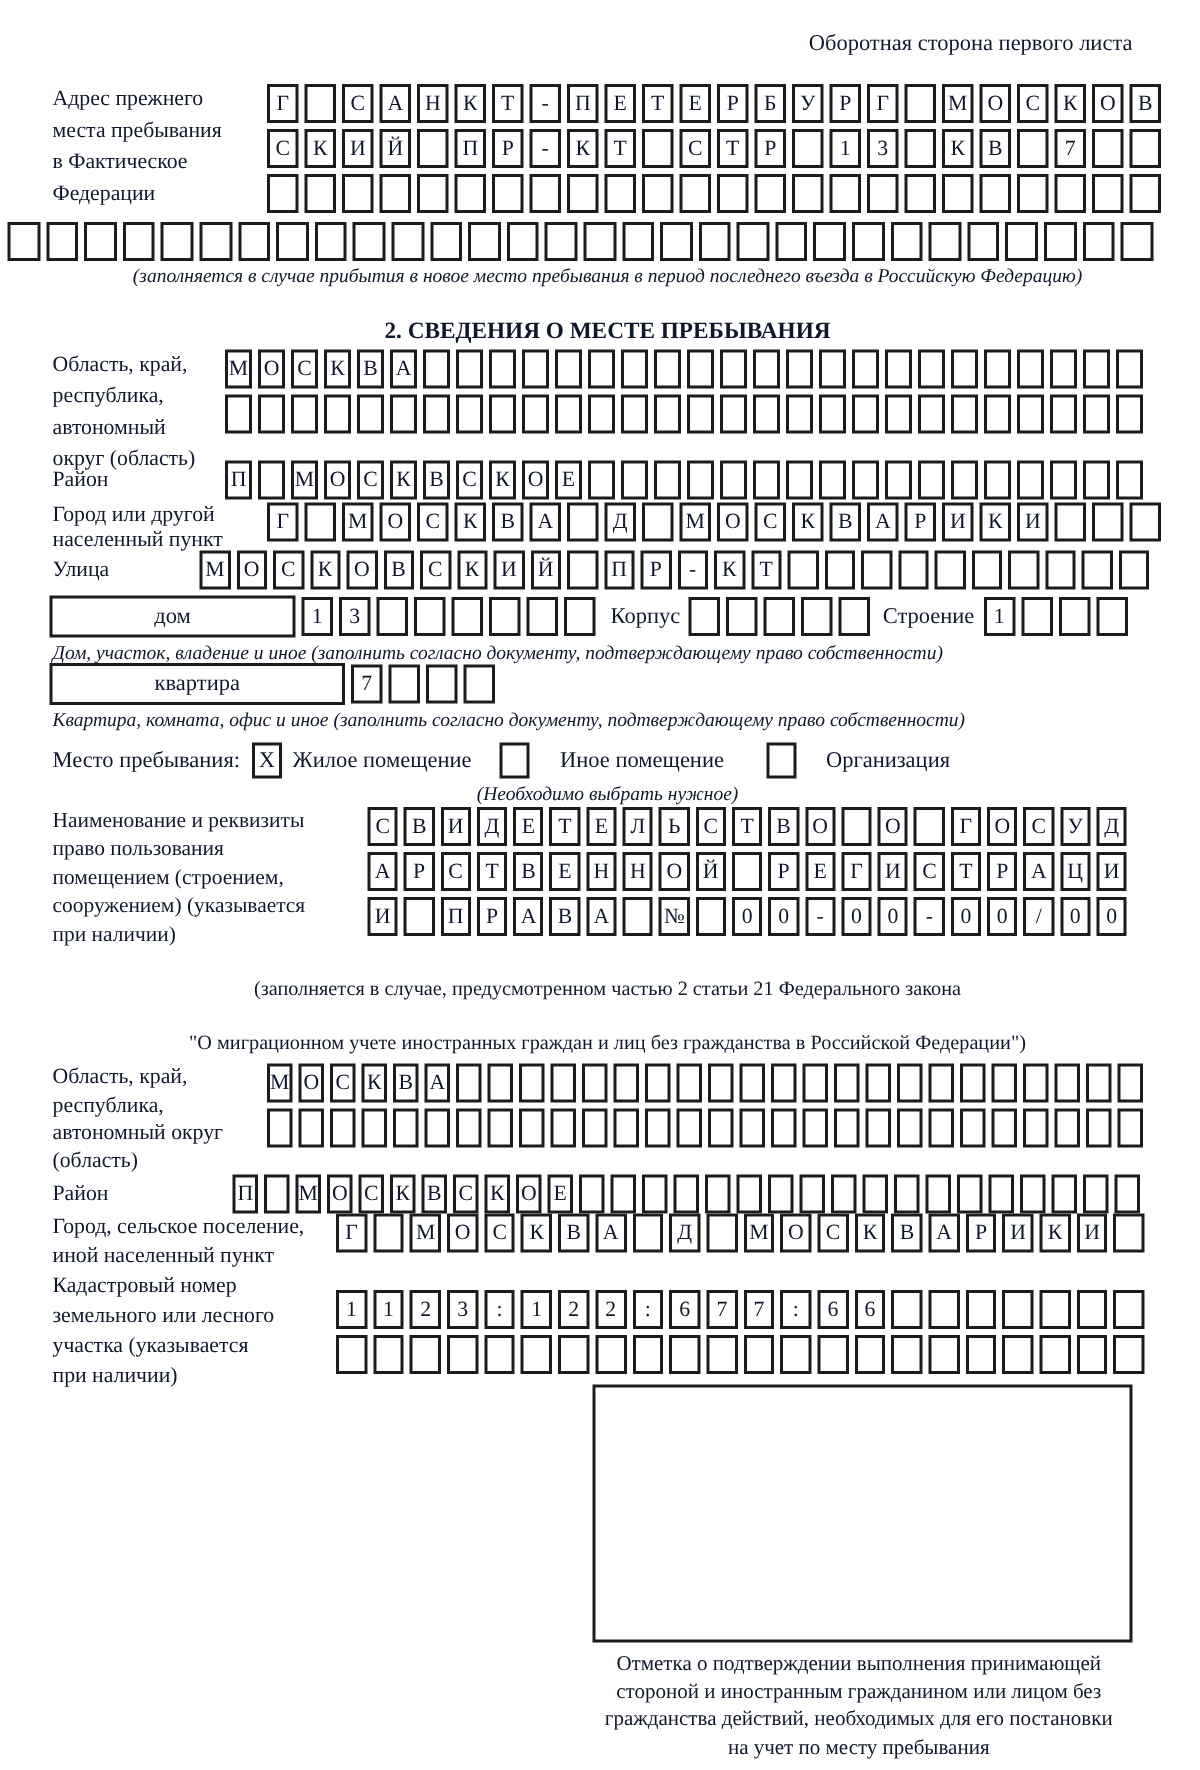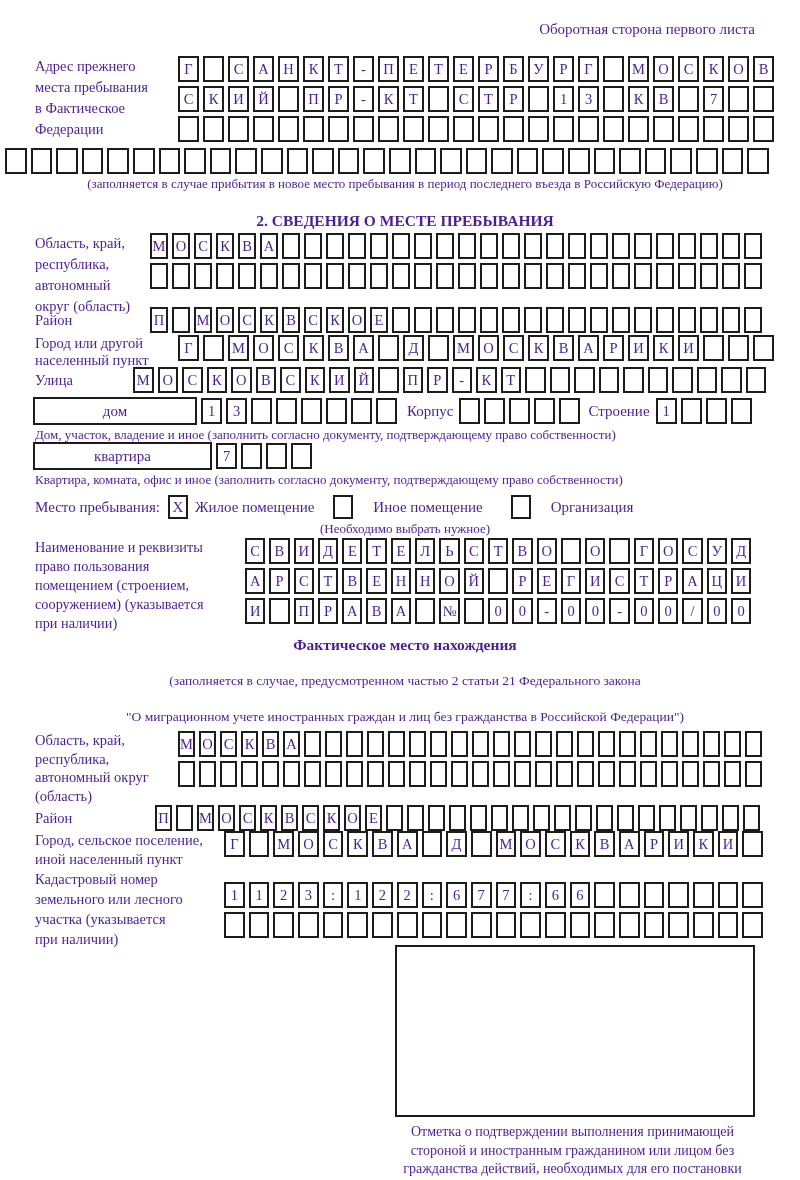--- a/index.html
+++ b/index.html
@@ -1,18 +1,18 @@
 <!DOCTYPE html>
 <html><head>
 <meta charset="utf-8">
 <style>
   html,body{margin:0;padding:0;background:#fff;}
   .page{
     position:relative;width:800px;height:1180px;box-sizing:border-box;
-    background:#ffffff;color:#4c1d95;overflow:hidden;
+    background:#ffffff;color:#0f172a;overflow:hidden;
     padding:0 25px 0 35px;
     font-family:"Liberation Serif","DejaVu Serif",serif;
   }
   .header-note{margin-top:20px;text-align:right;margin-right:20px;font-size:15px;line-height:18px;}
   .frow{display:flex;align-items:flex-start;}
   .flabel{flex-shrink:0;font-size:14.5px;line-height:21px;}
   .flabel.single{line-height:26px;}
   .lw-addr{width:143px;}
   .lw-reg{width:115px;}
   .lw-city{width:143px;}
@@ -31,31 +31,31 @@
   }
   .cw21 .cell{width:21px;}
   .cw216 .cell{width:21.6px;}
   .cw18 .cell{width:18px;}
   .cw205 .cell{width:20.5px;}
   .cw203 .cell{width:20.3px;}
   .cw17 .cell{width:17px;}
   .cw207 .cell{width:20.7px;}
   .cwmark .cell{width:20px;height:24px;font-size:15px;}
   .fullrow{margin-left:-30px;margin-top:6px;}
-  .note{font-size:13px;line-height:15px;margin-top:2px;}
+  .note{font-size:13px;line-height:15px;margin-top:2px;font-style:italic;}
   .note.center{text-align:center;}
   .sec-title{font-weight:bold;font-size:15.5px;text-align:center;margin-top:20px;line-height:20px;}
   .h74{height:74px;}
   .h32{height:32px;}
   .wbox{
     box-sizing:border-box;border:2px solid #1c1c1c;height:28px;flex-shrink:0;
     display:flex;align-items:center;justify-content:center;font-size:15px;background:#fff;
   }
   .wbox-dom{width:164px;margin-left:-2px;}
-  .wbox-kv{width:179px;margin-left:-2px;}
+  .wbox-kv{width:197px;margin-left:-2px;}
   .inline-lab{font-size:15px;line-height:26px;flex-shrink:0;}
   .stayrow{display:flex;align-items:center;margin-top:8px;height:24px;}
   .stay-lab{font-size:15px;flex-shrink:0;}
   .bigbox{box-sizing:border-box;border:2px solid #1c1c1c;width:360px;height:172px;margin-left:360px;background:#fff;}
   .stamp-note{margin-left:305px;width:465px;text-align:center;font-size:14px;line-height:18.5px;margin-top:6px;}
   .actual-note{font-size:13.5px;line-height:20px;text-align:center;margin-top:16px;font-family:Liberation Serif, serif;}
   .mt2{margin-top:2px;} .mt4{margin-top:4px;} .mt18{margin-top:18px;}
 </style>
 </head>
 <body>
@@ -490,21 +490,20 @@
           <div class="cell">-</div>
           <div class="cell">0</div>
           <div class="cell">0</div>
           <div class="cell">/</div>
           <div class="cell">0</div>
           <div class="cell">0</div>
         </div>
     </div>
   </div>
 
-  <div class="sec-title mt2">Фактическое место нахождения</div>
   <div class="actual-note">(заполняется в случае, предусмотренном частью 2 статьи 21 Федерального закона</div>
   <div class="actual-note">"О миграционном учете иностранных граждан и лиц без гражданства в Российской Федерации")</div>
 
   <div class="frow mt4" style="height:74px;">
     <div class="flabel lw-reg2">
         <div>Область, край,</div>
         <div>республика,</div>
         <div>автономный округ</div>
         <div>(область)</div>
       </div>

